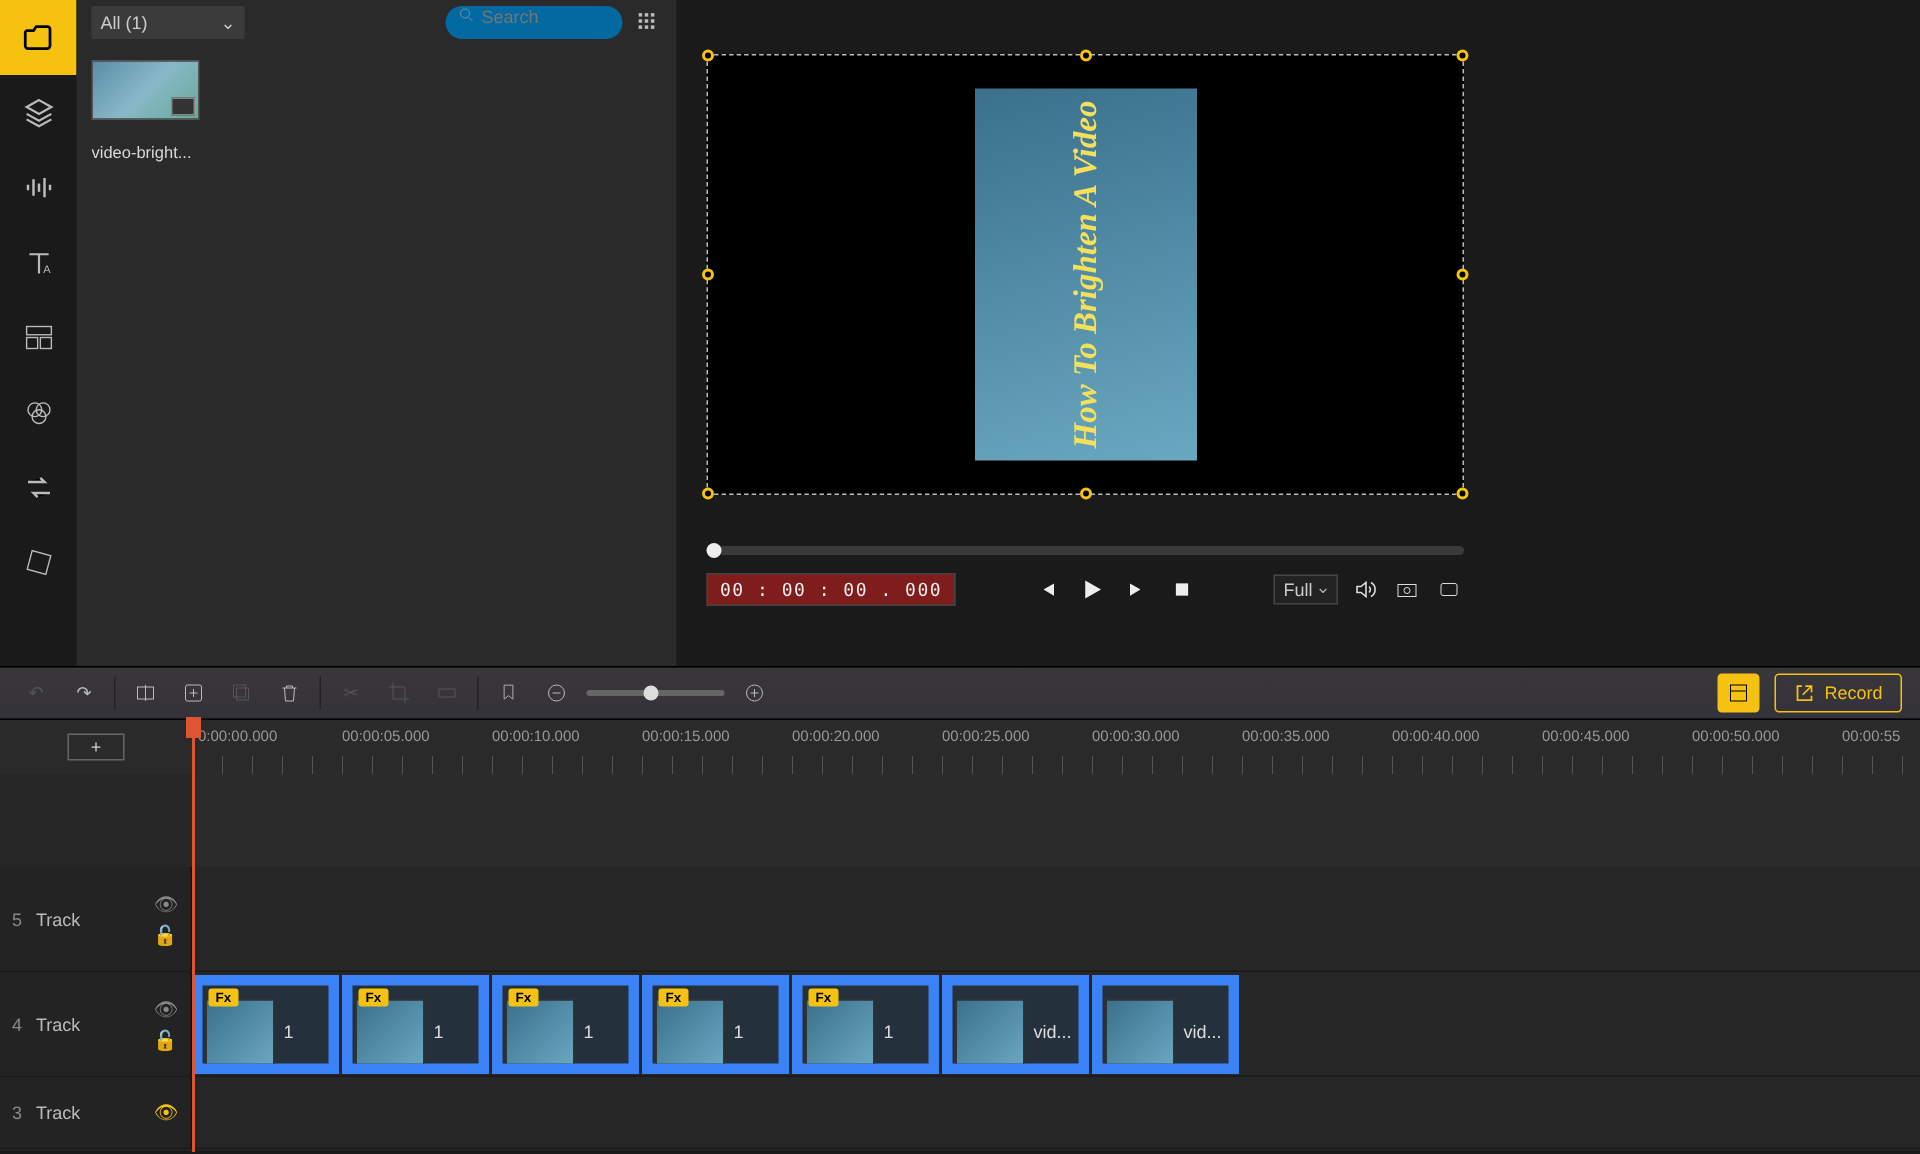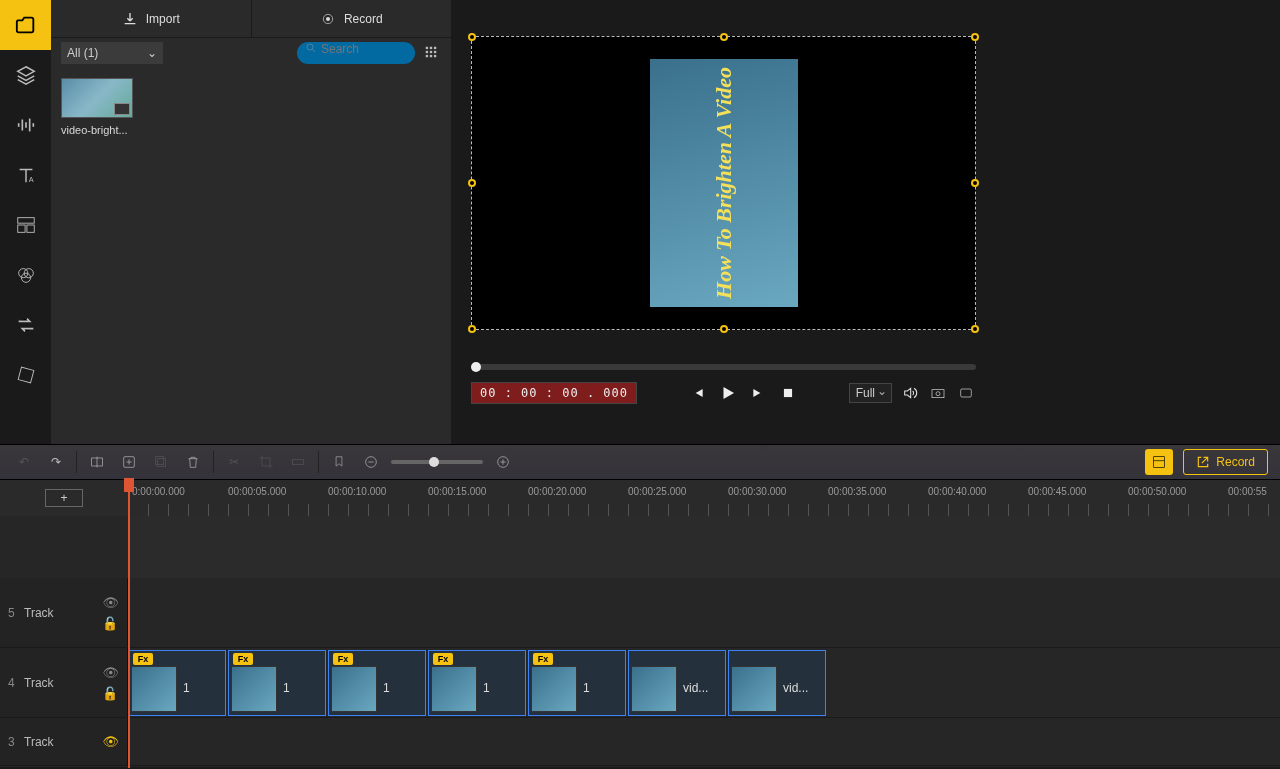--- a/index.html
+++ b/index.html
@@ -102,21 +102,21 @@
   position: relative;
 }
 .media-thumb::after {
   content: ''; position: absolute; right: 2px; bottom: 2px;
   width: 14px; height: 10px;
   border: 1px solid #888; background: #333;
 }
 .media-name {
   font-size: 11px;
   color: #d8d8d8;
-  margin-top: 6px;
+  margin-top: 16px;
   white-space: nowrap;
   overflow: hidden;
   text-overflow: ellipsis;
 }
 
 
 .preview-panel {
   width: 545px;
   background: #1a1a1a;
   display: flex;
@@ -276,21 +276,21 @@
 .tl-body { flex: 1; position: relative; }
 .playhead {
   position: absolute; left: 128px; top: 0; width: 2px; background: #d53; z-index: 5;
 }
 .playhead-cap { position: absolute; top: -2px; left: -4px; width: 10px; height: 14px; background: #d53; }
 
 .clip {
   position: absolute;
   height: 66px;
   top: 2px;
-  border: 1px solid #3b82f6;
+  border: 7px solid #3b82f6;
   background: #24303c;
   display: flex;
   align-items: center;
   gap: 6px;
   padding: 2px;
   overflow: hidden;
 }
 .fx-badge {
   position: absolute; top: 2px; left: 4px;
   width: 20px; height: 12px; background: #f5c211; color: #000;
@@ -361,35 +361,20 @@
         </svg>
     </div>
     <div class="sidebar-item">
       <svg viewBox="0 0 24 24">
           <rect x="5" y="5" width="14" height="14" stroke="#bbb" fill="none" transform="rotate(15 12 12)"></rect>
         </svg>
     </div>
   </div>
 
   <div class="media-panel">
-    <div class="top-tabs">
-      <div class="top-tab">
-        <svg width="16" height="16" viewBox="0 0 24 24">
-            <path stroke="#ddd" stroke-width="2" fill="none" d="M12 3v12m0 0l-4-4m4 4l4-4M4 19h16"></path>
-          </svg>
-        <span>Import</span>
-      </div>
-      <div class="top-tab">
-        <svg width="16" height="16" viewBox="0 0 24 24">
-            <circle cx="12" cy="12" r="7" stroke="#ddd" fill="none"></circle>
-            <circle cx="12" cy="12" r="3" fill="#ddd"></circle>
-          </svg>
-        <span>Record</span>
-      </div>
-    </div>
     <div class="filter-row">
       <div class="filter-dropdown">
         <span>All (1)</span>
         <span>⌄</span>
       </div>
       <div class="search-box">
         <svg width="12" height="12" viewBox="0 0 24 24">
             <circle cx="10" cy="10" r="6" stroke="#999" fill="none"></circle>
             <line x1="15" y1="15" x2="20" y2="20" stroke="#999"></line>
           </svg>

